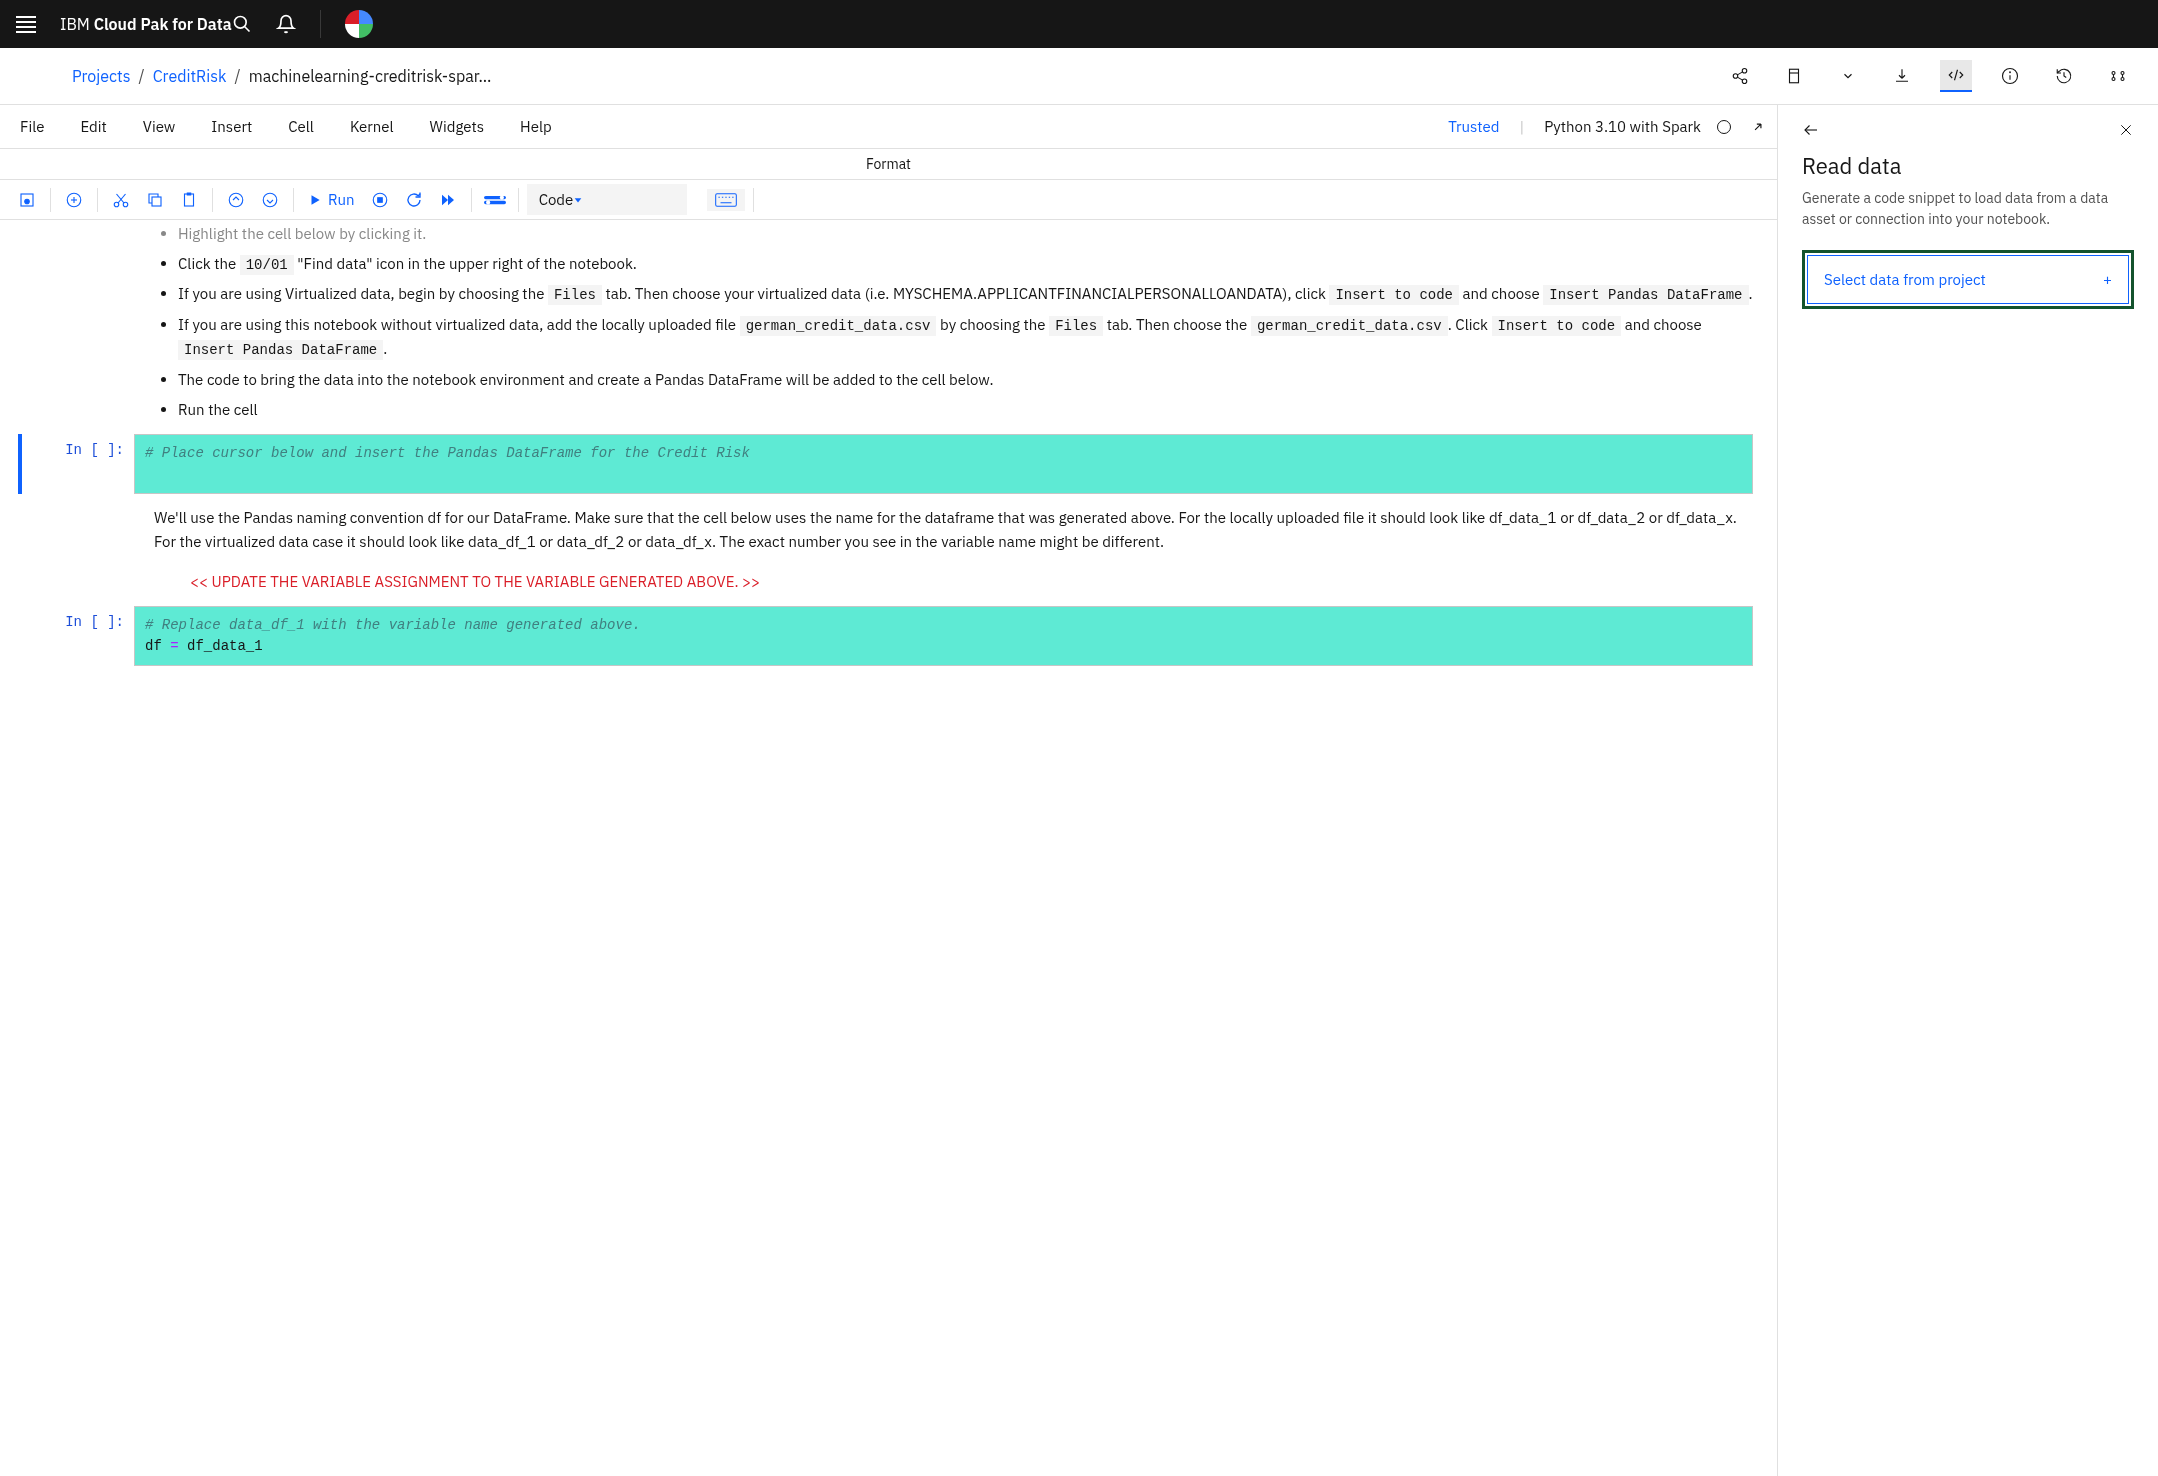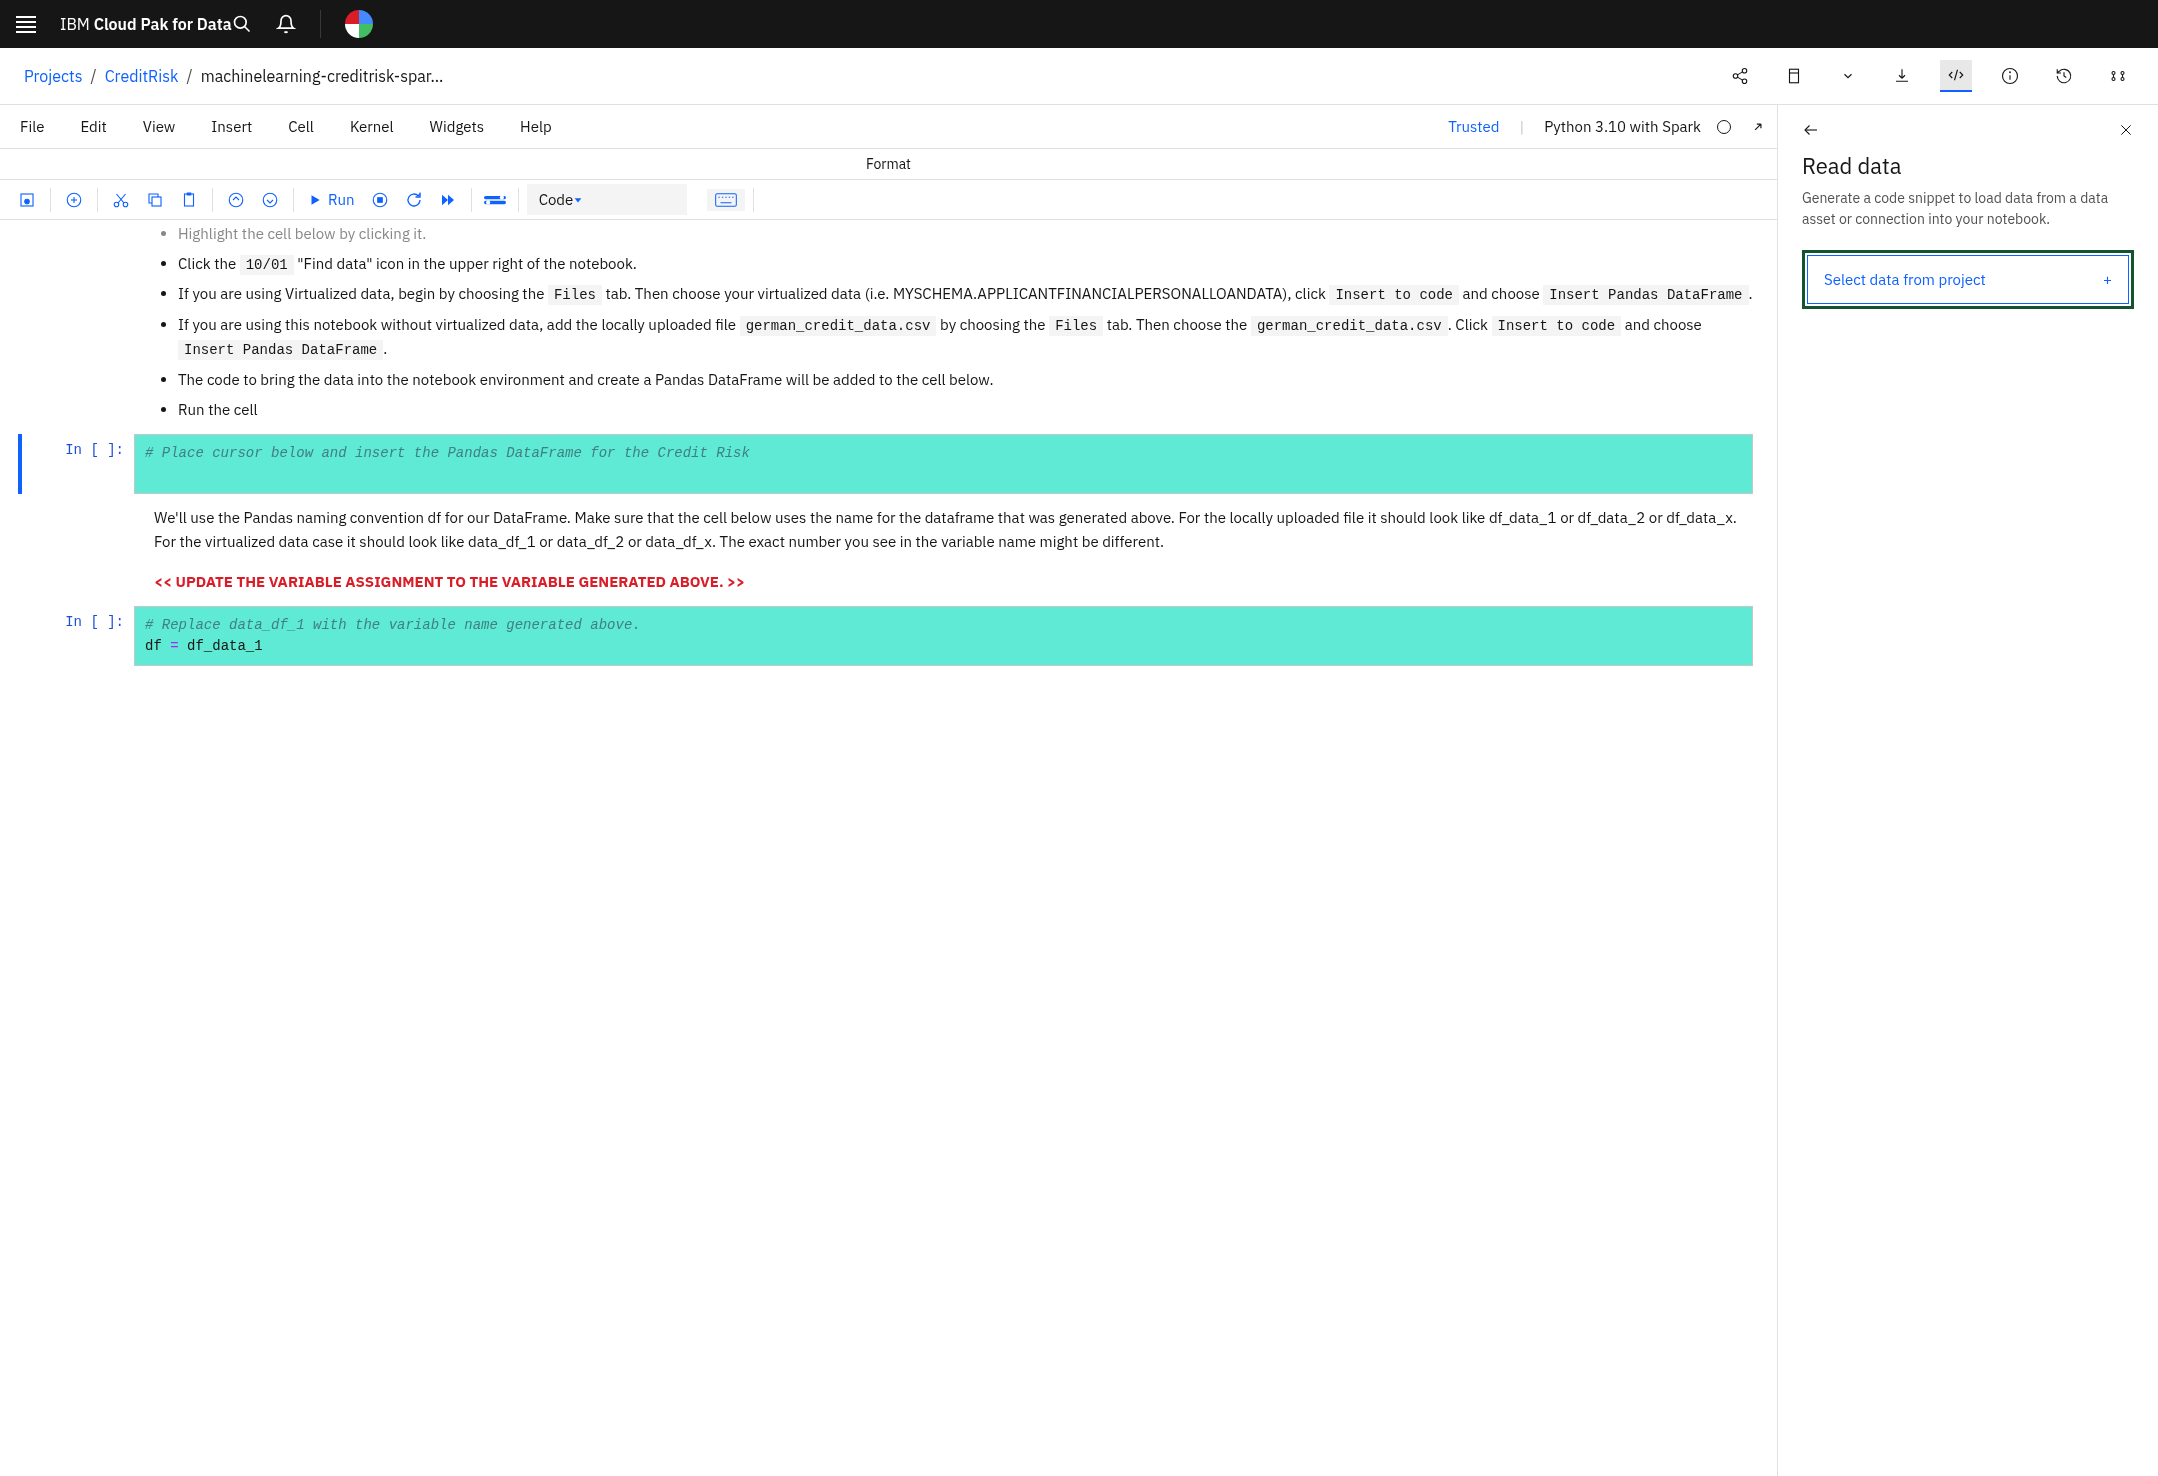--- a/index.html
+++ b/index.html
@@ -25,21 +25,21 @@
       background: conic-gradient(#4589ff 0deg 90deg, #42be65 90deg 180deg, #fff 180deg 270deg, #da1e28 270deg 360deg);
     }
     
     .breadcrumb-bar {
       display: flex;
       align-items: center;
       justify-content: space-between;
       padding: 12px 24px;
       border-bottom: 1px solid #e0e0e0;
     }
-    .breadcrumb { display: flex; align-items: center; gap: 8px; font-size: 16px; }
+    .breadcrumb { display: flex; align-items: center; gap: 8px; font-size: 16px; margin-left: 48px; }
     .breadcrumb a { color: #0f62fe; text-decoration: none; }
     .breadcrumb .sep { color: #525252; }
     .breadcrumb .current { color: #161616; }
     .toolbar-icons { display: flex; align-items: center; gap: 22px; }
     .icon-btn { 
       width: 32px; height: 32px; 
       display: flex; align-items: center; justify-content: center;
       cursor: pointer; color: #161616;
     }
     .icon-btn.active { background: #e8e8e8; border-bottom: 2px solid #0f62fe; }
@@ -104,21 +104,21 @@
     }
     
     .cell { margin-bottom: 12px; }
     .markdown-cell { font-size: 15px; line-height: 1.6; padding-left: 130px; }
     .markdown-cell ul { list-style: disc; padding-left: 24px; }
     .markdown-cell li { margin-bottom: 6px; }
     .markdown-cell code, .inline-code {
       background: #f4f4f4; padding: 2px 6px; font-family: "Courier New", monospace;
       font-size: 14px;
     }
-    .red-bold { color: #da1e28; font-weight: 700; }
+    .red-bold { color: #da1e28; font-weight: 400; margin-left: 36px; }
     
     .code-cell {
       display: flex;
       align-items: flex-start;
     }
     .code-cell.active { border-left: 4px solid #0f62fe; padding-left: 2px; margin-left: -6px; }
     .prompt {
       width: 110px;
       text-align: right;
       padding: 8px 10px 8px 0;

